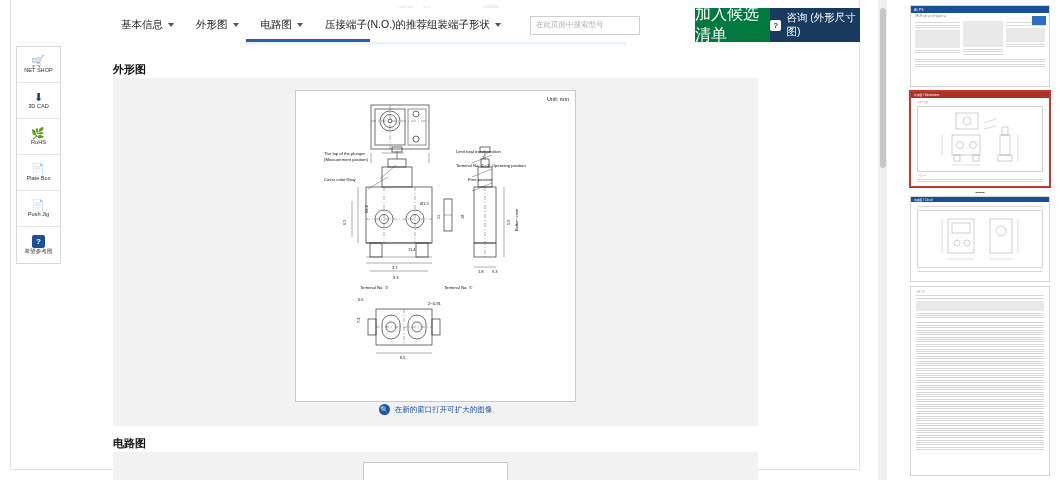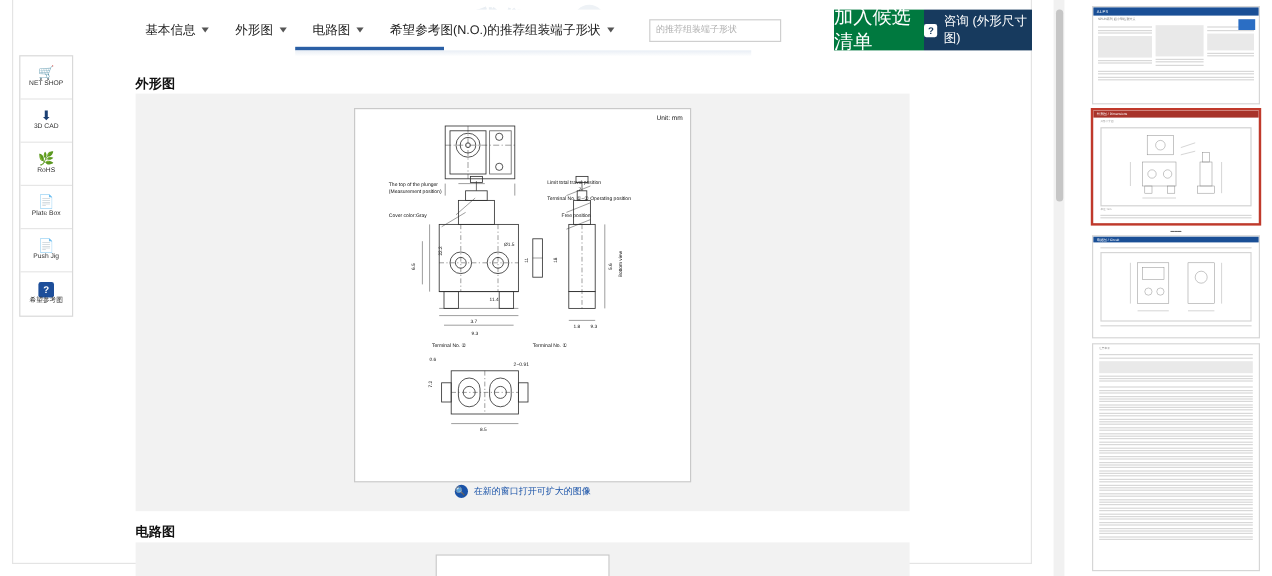--- a/index.html
+++ b/index.html
@@ -188,24 +188,24 @@
         </div>
         <div class="nav-item">
           <span>外形图</span>
           <span class="caret"></span>
         </div>
         <div class="nav-item">
           <span>电路图</span>
           <span class="caret"></span>
         </div>
         <div class="nav-item">
-          <span>希望参考图(N.O.)的推荐组装端子形状</span>
+          <span>压接端子(N.O.)的推荐组装端子形状</span>
           <span class="caret"></span>
         </div>
-        <div class="nav-search">的推荐组装端子形状</div>
+        <div class="nav-search">在此页面中搜索型号</div>
       </div>
       <div style="flex:1"></div>
       <div class="btn-green">加入候选清单</div>
       <div class="btn-navy">
         <span class="chat-ico">?</span>
         <span>咨询 (外形尺寸图)</span>
       </div>
     </div>
     <div class="tab-underline"></div>
     <div class="tab-box-shadow"></div>

